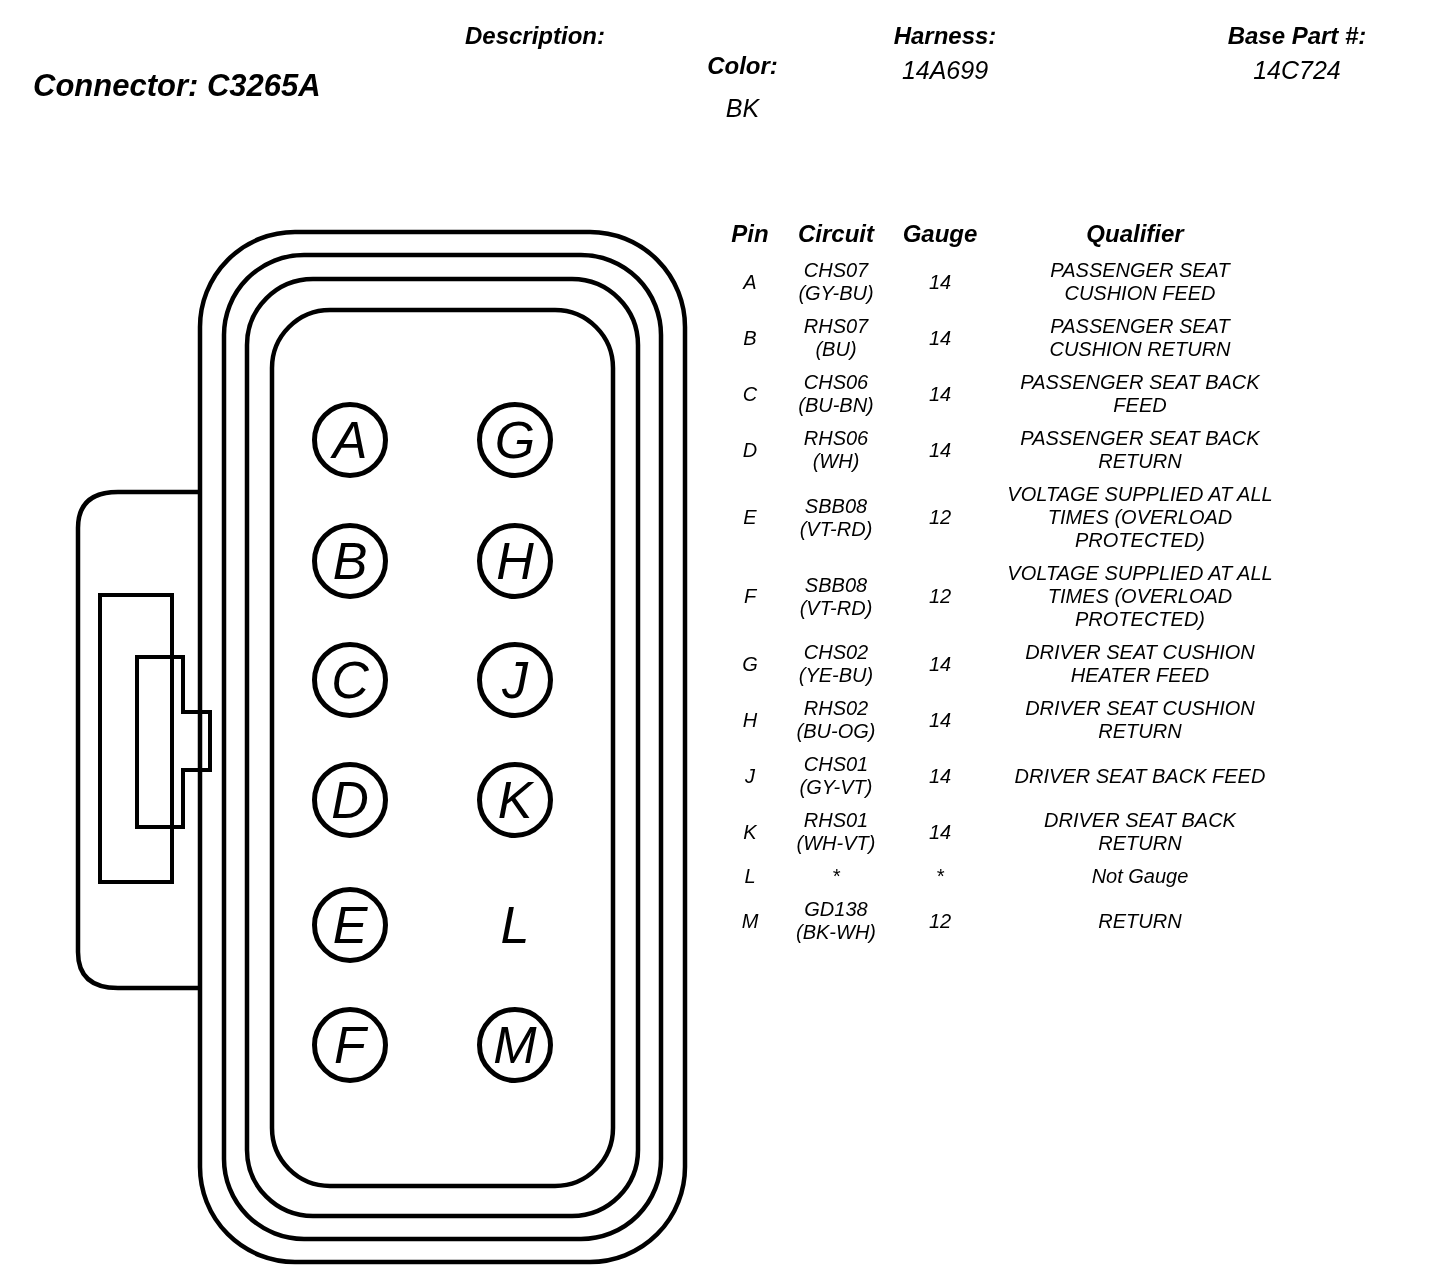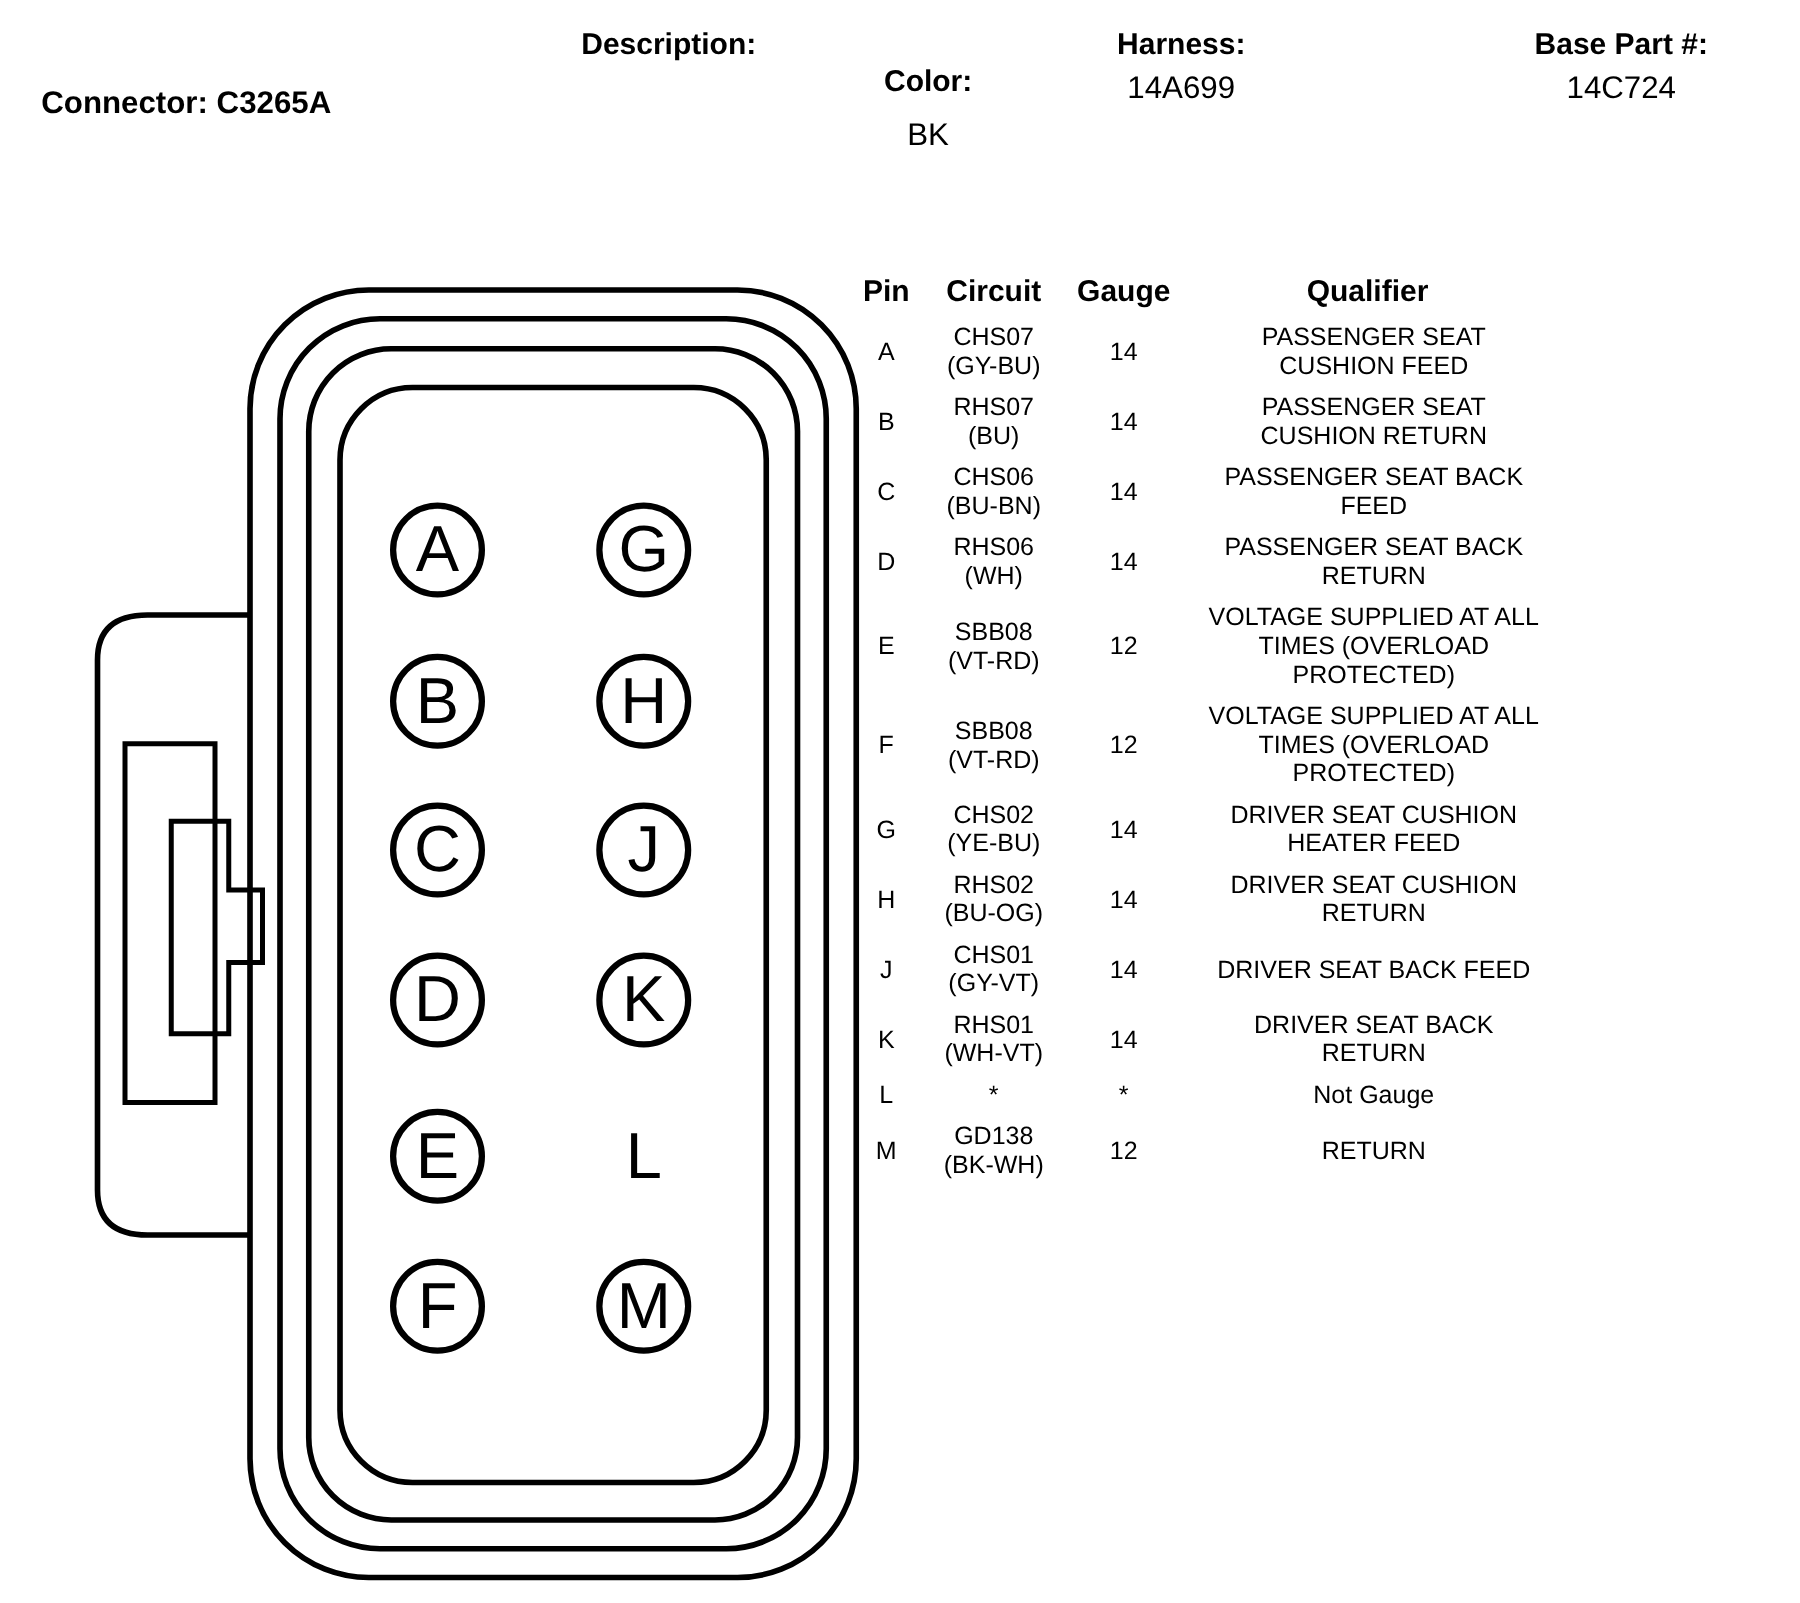--- a/index.html
+++ b/index.html
@@ -4,27 +4,27 @@
 <style>
   * { margin: 0; padding: 0; box-sizing: border-box; }
   html, body { background: #ffffff; }
   body {
     width: 1440px; height: 1282px;
     position: relative;
     color: #000000;
     font-family: "Liberation Sans", sans-serif;
     overflow: hidden;
   }
-  .abs { position: absolute; }
+  .abs { position: absolute; font-style: italic; }
   .pre { white-space: pre-line; }
 
   
   .connector-title {
     left: 33px; top: 68px;
-    font-size: 25px; font-weight: bold;
+    font-size: 31px; font-weight: bold;
   }
   .hdr-block { text-align: center; }
   .hdr-label { font-size: 24px; font-weight: bold; }
   .hdr-value { font-size: 25px; font-weight: normal; margin-top: 4px; line-height: 33px; }
   .desc-block    { left: 390px;  top: 22px; width: 290px; }
   .color-block   { left: 695px;  top: 52px; width: 95px; text-align: center;  }
   .color-block .hdr-value { margin-top: 12px; }
   .harness-block { left: 870px;  top: 22px; width: 150px; }
   .basepart-block{ left: 1197px; top: 22px; width: 200px; }
 
@@ -40,21 +40,21 @@
     display: flex; align-items: center; justify-content: center;
     font-size: 52px; font-weight: normal;
     color: #000;
   }
   .pin.ring {
     border: 5px solid #000000;
     border-radius: 50%;
   }
 
   
-  .pin-table { left: 687px; top: 220px; width: 708px; }
+  .pin-table { left: 728px; top: 220px; width: 708px; }
   .thead, .trow {
     display: grid;
     grid-template-columns: 44px 128px 80px 310px 146px;
   }
   .thead {
     font-size: 24px; font-weight: bold;
     padding-bottom: 6px;
   }
   .thead > div { text-align: center; }
   .trow {

